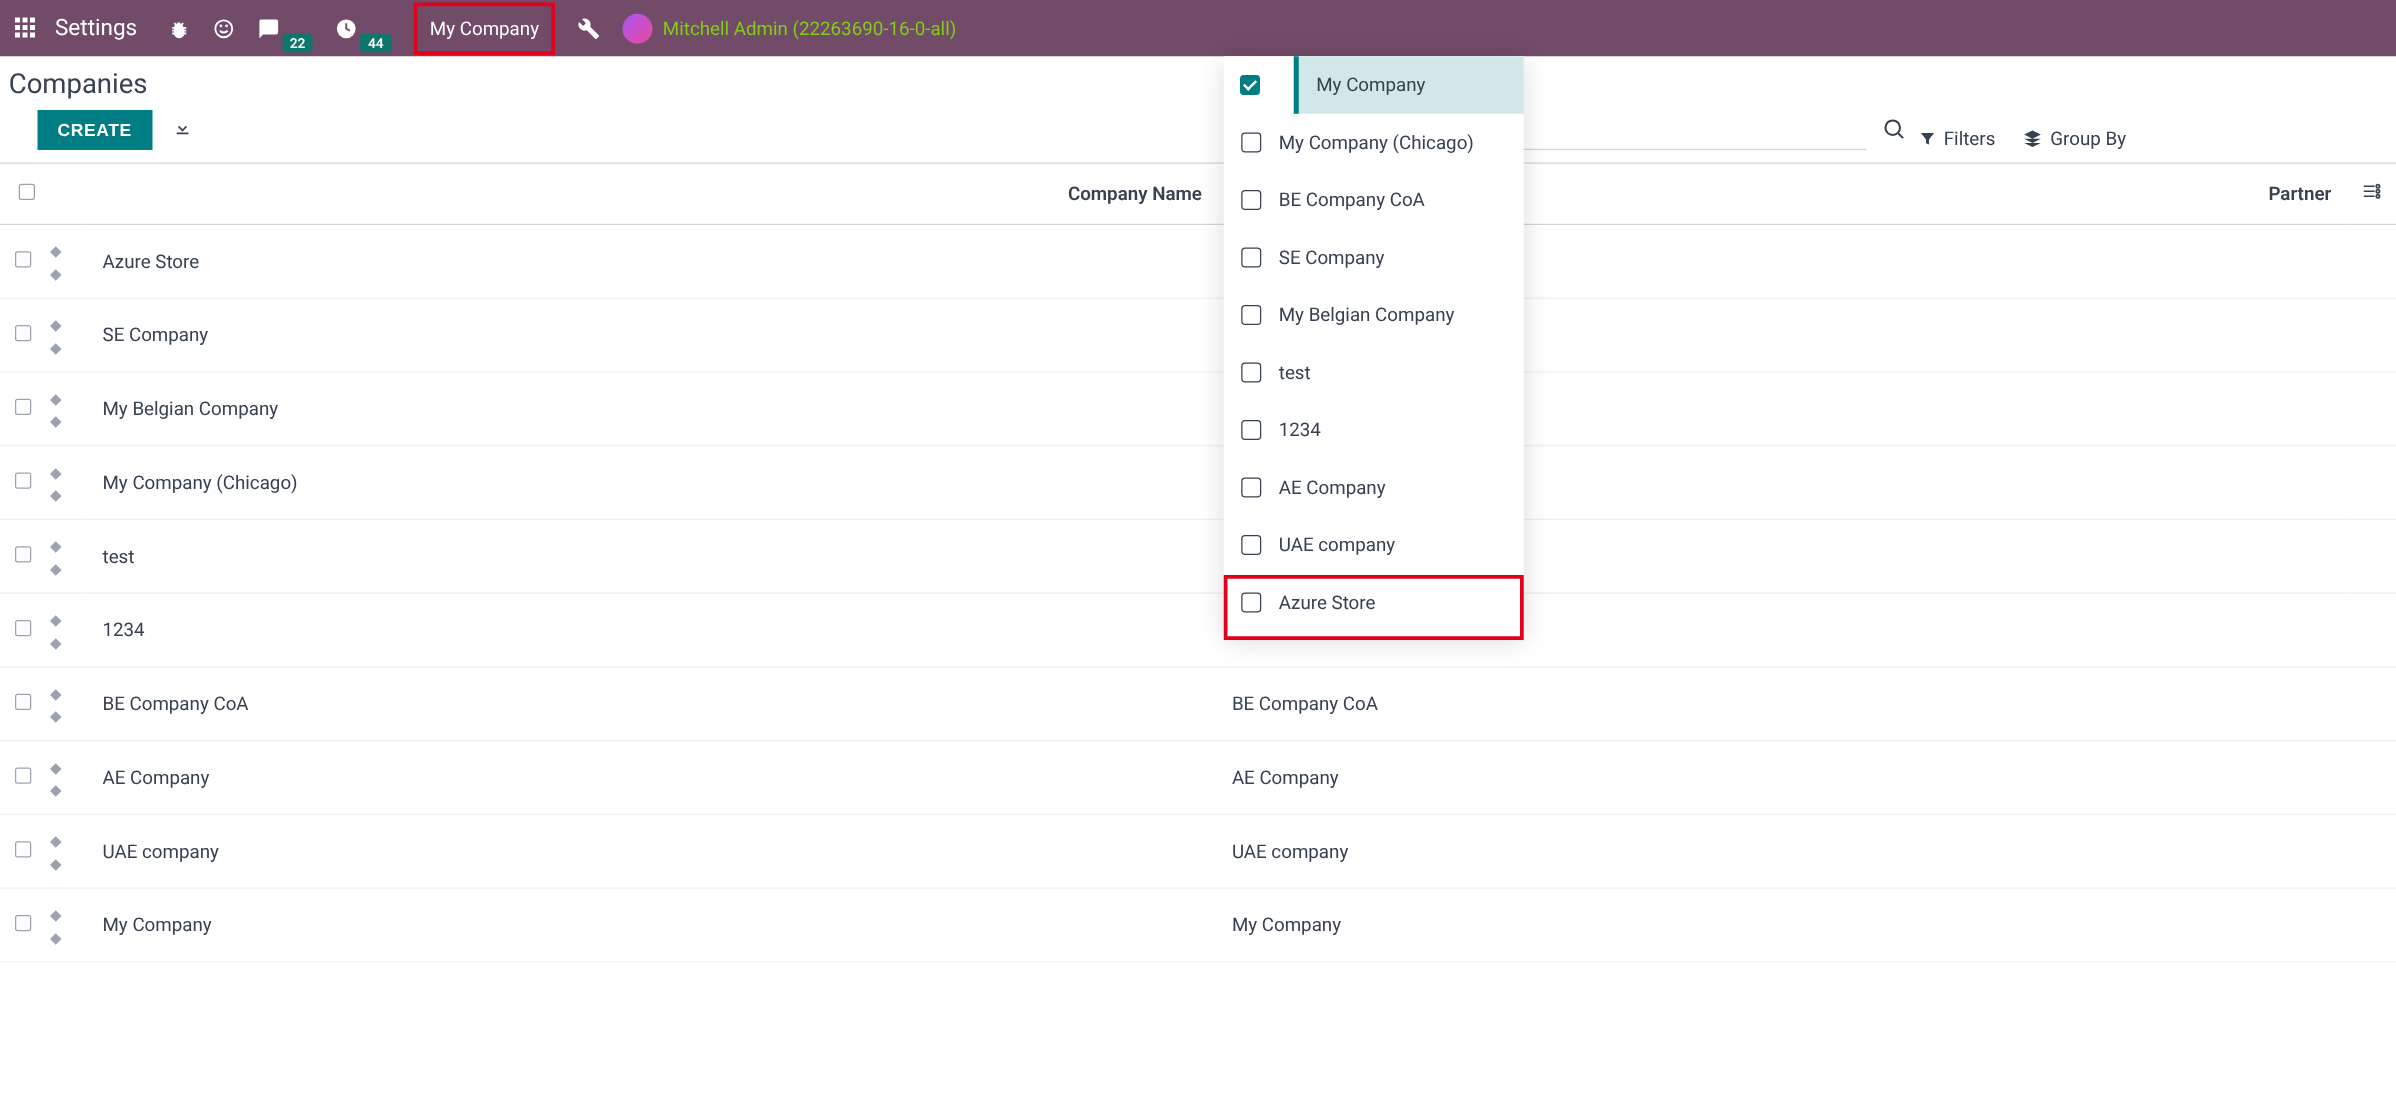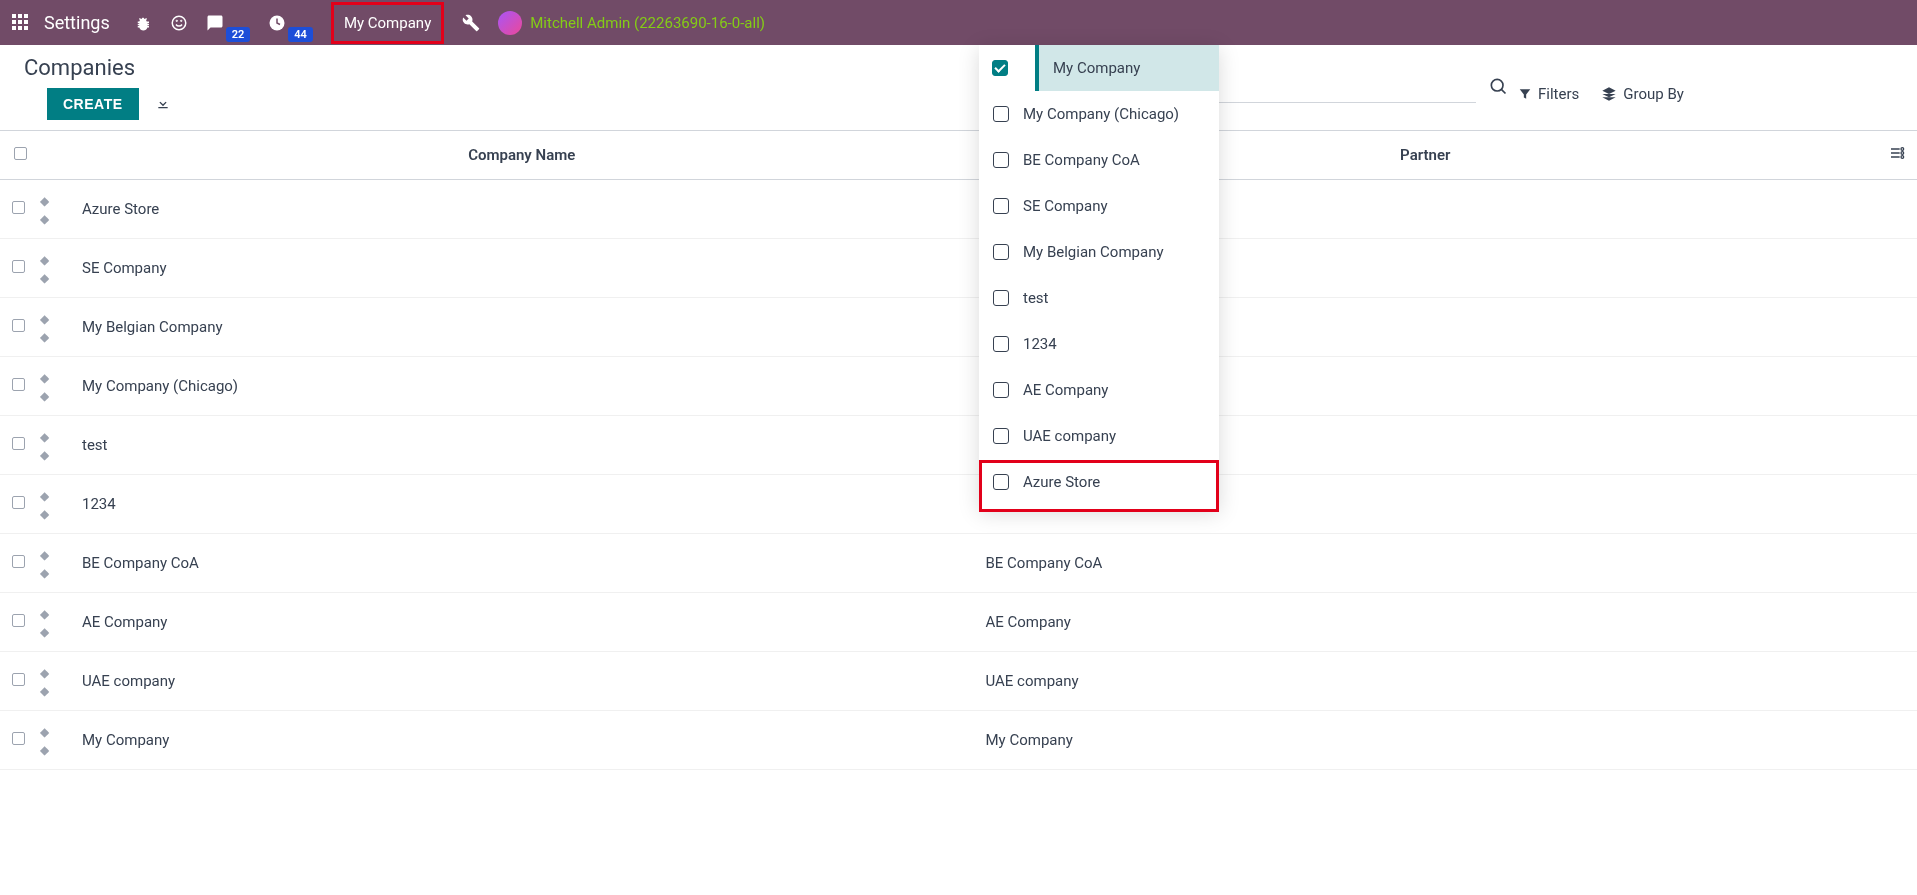--- a/index.html
+++ b/index.html
@@ -8,28 +8,28 @@
     
     .navbar { background: #714B67; height: 45px; display: flex; align-items: center; padding: 0 12px; color: #fff; position: relative; }
     .nav-apps-icon { width: 18px; height: 18px; display: grid; grid-template-columns: repeat(3, 4px); grid-template-rows: repeat(3, 4px); gap: 2px; margin-right: 14px; cursor: pointer; }
     .nav-apps-icon i { background: #fff; width: 4px; height: 4px; }
     .nav-brand { font-size: 18px; font-weight: 400; margin-right: 24px; }
     .nav-menu { display: flex; gap: 28px; flex: 1; }
     .nav-menu-item { color: rgba(255,255,255,0.9); font-size: 15px; cursor: pointer; }
     .nav-right { display: flex; align-items: center; gap: 18px; }
     .nav-icon { color: #fff; cursor: pointer; display: flex; align-items: center; position: relative; }
     .nav-icon svg { width: 18px; height: 18px; }
-    .badge { background: #1d4ed8; color: #fff; font-size: 11px; font-weight: 600; padding: 1px 6px; border-radius: 3px; margin-left: 2px; margin-top: 24px; }
+    .badge { background: #0f766e; color: #fff; font-size: 11px; font-weight: 600; padding: 1px 6px; border-radius: 3px; margin-left: 2px; margin-top: 24px; }
     .nav-company { color: #fff; font-size: 15px; cursor: pointer; padding: 0 10px; }
     .nav-avatar { width: 24px; height: 24px; border-radius: 50%; background: linear-gradient(135deg, #a855f7, #ec4899); }
     .nav-user { color: #84cc16; font-size: 15px; display: flex; align-items: center; gap: 8px; cursor: pointer; }
     .hl-red { border: 3px solid #E2001A; }
 
     
-    .control-panel { padding: 10px 24px; display: flex; justify-content: space-between; align-items: center; }
+    .control-panel { padding: 10px 7px; display: flex; justify-content: space-between; align-items: flex-end; }
     .cp-left { }
     .breadcrumb { font-size: 22px; color: #374151; }
     .cp-buttons { margin-top: 8px; display: flex; align-items: center; gap: 16px; margin-left: 23px; }
     .btn-create { background: #017E84; color: #fff; border: none; padding: 8px 16px; font-weight: 700; font-size: 14px; cursor: pointer; letter-spacing: 0.5px; }
     .btn-download { color: #374151; cursor: pointer; }
     .cp-right { display: flex; align-items: flex-end; gap: 10px; min-width: 760px; }
     .search-row { display: flex; align-items: center; width: 100%; }
     .search-input { flex: 1; border: none; border-bottom: 1px solid #d1d5db; padding: 6px 4px; font-size: 15px; outline: none; }
     .search-icon { margin-left: 12px; color: #374151; cursor: pointer; }
     .cp-bottom { display: flex; align-items: center; width: 100%; justify-content: space-between; }
@@ -39,21 +39,21 @@
     .pager { color: #6b7280; font-size: 14px; }
     .pager-nav { display: flex; gap: 4px; }
     .pager-nav span { color: #9ca3af; cursor: pointer; font-size: 18px; }
     .view-switch { display: flex; gap: 4px; }
     .view-btn { width: 34px; height: 34px; border: 1px solid #d1d5db; display: flex; align-items: center; justify-content: center; cursor: pointer; background: #fff; }
     .view-btn.active { background: #e5e7eb; }
 
     
     .table { width: 100%; border-collapse: collapse; }
     .table thead { border-top: 1px solid #d1d5db; border-bottom: 1px solid #d1d5db; }
-    .table th { text-align: center; padding: 14px 12px; font-weight: 600; font-size: 15px; }
+    .table th { text-align: right; padding: 14px 12px; font-weight: 600; font-size: 15px; }
     .table td { padding: 11px 12px; border-bottom: 1px solid #f0f0f0; font-size: 15px; }
     .table .col-check { width: 40px; }
     .table .col-handle { width: 30px; padding-left: 0; padding-right: 0; }
     .table .col-opt { width: 40px; }
     .chk { width: 13px; height: 13px; border: 1px solid #9ca3af; display: inline-block; border-radius: 2px; cursor: pointer; }
     .handle { color: #9ca3af; cursor: grab; font-size: 12px; line-height: 0.7; }
     .opt-toggle { color: #374151; cursor: pointer; }
 
     
     .dropdown { position: absolute; top: 45px; left: 979px; width: 240px; background: #fff; box-shadow: 0 4px 20px rgba(0,0,0,0.15); z-index: 100; padding-bottom: 4px; }

